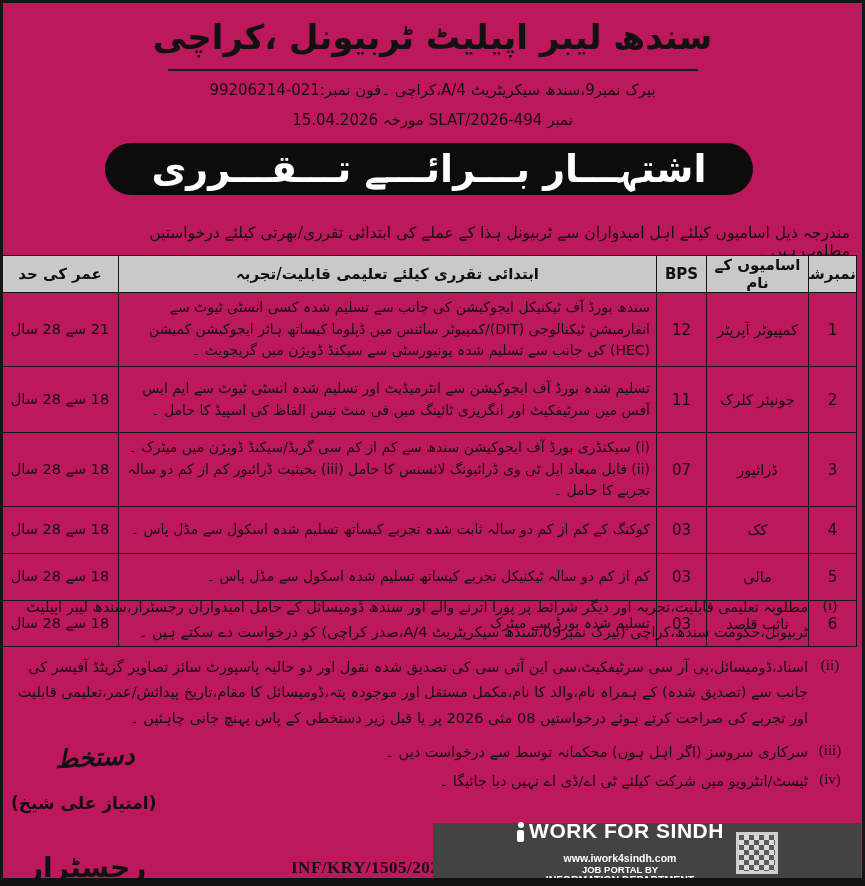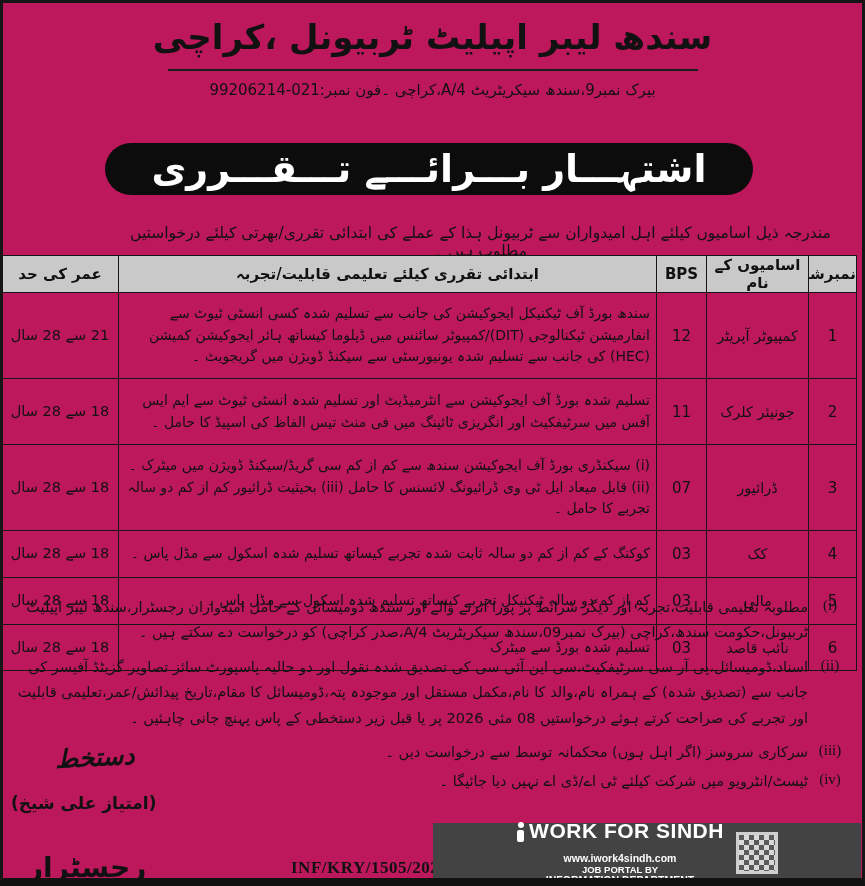--- a/index.html
+++ b/index.html
@@ -16,30 +16,30 @@
     font-size:34px; font-weight:700; letter-spacing:0; }
   .title-rule { position:absolute; top:66px; left:50%; transform:translateX(-50%);
     width:530px; height:2px; background:#1c1c1c; }
   .addr-line { position:absolute; top:78px; left:0; width:100%; text-align:center; font-size:15px; }
   .ref-line  { position:absolute; top:108px; left:0; width:100%; text-align:center; font-size:15px; }
   
   .banner { position:absolute; top:140px; left:102px; width:648px; height:52px;
     background:#0c0c0c; border-radius:33px; color:#fff;
     display:flex; align-items:center; justify-content:center;
     font-size:38px; font-weight:700; }
-  .intro { position:absolute; top:221px; right:24px; left:120px; text-align:center; font-size:15.5px; }
+  .intro { position:absolute; top:221px; right:12px; left:120px; text-align:right; font-size:15.5px; }
   
   table.jobs { position:absolute; top:252px; right:5px; width:855px;
     border-collapse:collapse; table-layout:fixed; direction:rtl; }
   table.jobs th, table.jobs td { border:1.6px solid #161616; overflow:hidden; }
   table.jobs th { background:#c9c9c9; font-size:15px; font-weight:700; height:34px; text-align:center; }
   td.c-serial { width:48px; text-align:center; font-size:15px; }
   td.c-pos    { width:102px; text-align:center; font-size:14.5px;margin-top:20px; }
   td.c-bps    { width:50px; text-align:center; font-size:15px; }
-  td.c-qual   { width:538px; text-align:right; font-size:14px; line-height:1.55; padding:10px 6px; }
+  td.c-qual   { width:538px; text-align:right; font-size:14px; line-height:1.55; padding:4px 6px; }
   td.c-age    { width:117px; text-align:center; font-size:14.5px; line-height:1.5; padding:12px 4px; }
   tr.r-tall-1 td { height:70px; }
   tr.r-tall-2 td { height:66px; }
   tr.r-tall-3 td { height:68px; }
   tr.r-short  td { height:33px; }
   
   .notes { position:absolute; top:592px; right:10px; left:10px; }
   .note { display:flex; align-items:flex-start; margin-bottom:9px; }
   .note-marker { flex:0 0 44px; text-align:center; font-size:15px; direction:ltr;
     font-family:"Liberation Serif", serif; padding-top:2px; }
@@ -70,20 +70,21 @@
       border:3px solid #cfcfcf; }
 </style>
 </head>
 <body>
 
 <div class="page">
 
   <div class="org-title">سندھ لیبر اپیلیٹ ٹربیونل ،کراچی</div>
   <div class="title-rule"></div>
   <div class="addr-line">بیرک نمبر9،سندھ سیکریٹریٹ 4/A،کراچی ۔فون نمبر:021-99206214</div>
+  <div class="ref-line">نمبر SLAT/2026-494 مورخہ 15.04.2026</div>
 
   <div class="banner">
     <span>اشتہـــار بـــرائـــے تـــقـــرری</span>
   </div>
 
   <div class="intro">مندرجہ ذیل اسامیوں کیلئے اہل امیدواران سے ٹربیونل ہذا کے عملے کی ابتدائی تقرری/بھرتی کیلئے درخواستیں مطلوب ہیں ۔</div>
 
   <table class="jobs">
     <colgroup>
       <col style="width:48px">

